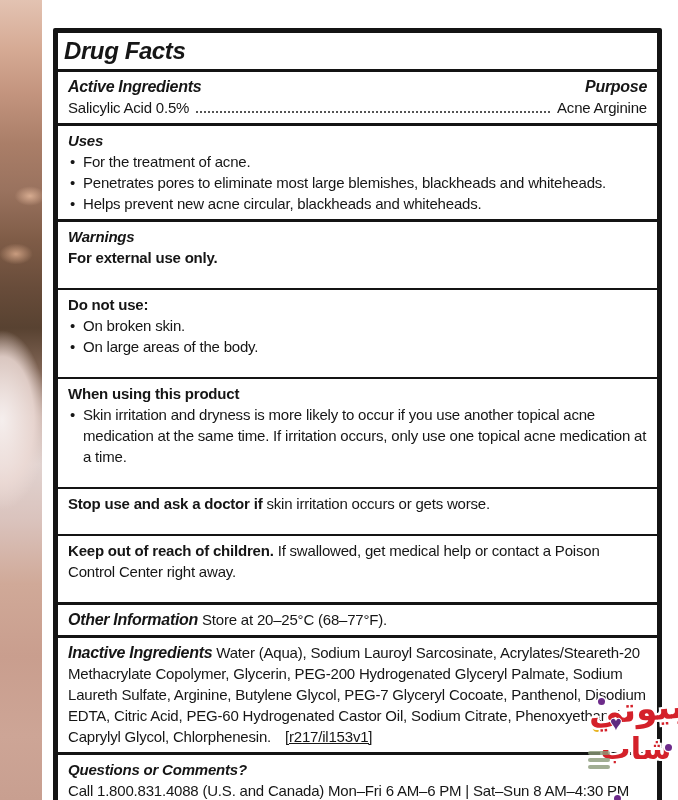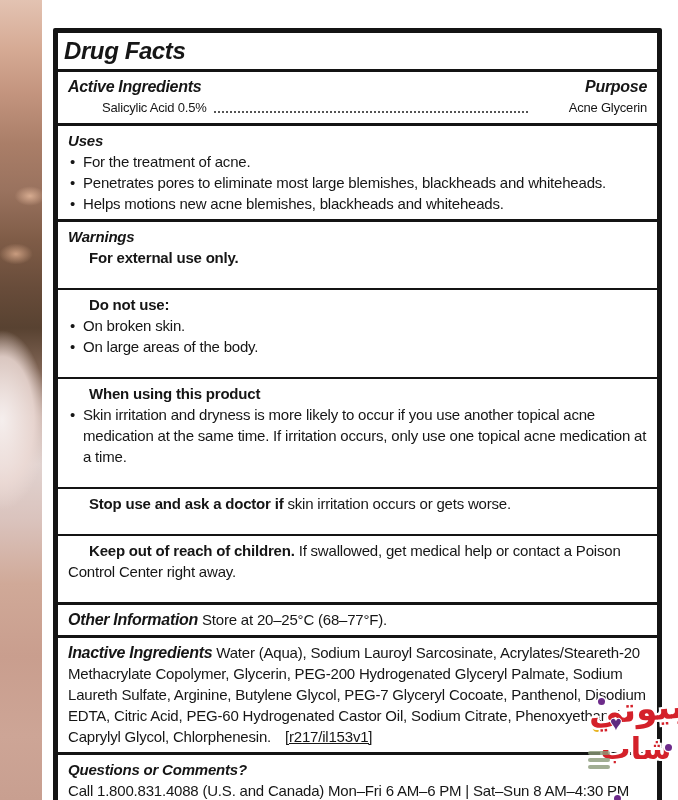--- a/index.html
+++ b/index.html
@@ -29,22 +29,22 @@
   .sec { padding: 4px 10px 5px; }
   .sec + .sec { border-top: 3px solid #141414; }
 
   .title-sec { padding: 3px 6px; }
   .drug-facts-title {
     font-size: 24px; font-weight: bold; font-style: italic;
     line-height: 30px; letter-spacing: -0.4px;
   }
 
   .h-italic { font-weight: bold; font-style: italic; font-size: 16px; letter-spacing: -0.3px; }
-  .h-bold   { font-weight: bold; font-size: 15px; letter-spacing: -0.2px; margin-left: 21px; }
-  .body-txt { font-size: 13px; letter-spacing: -0.2px; margin-left: 34px; }
+  .h-bold   { font-weight: bold; font-size: 15px; letter-spacing: -0.2px; }
+  .body-txt { font-size: 15px; letter-spacing: -0.2px; }
 
   .line { line-height: 21px; font-size: 15px; letter-spacing: -0.2px; }
 
   .row-split { display: flex; justify-content: space-between; align-items: baseline; line-height: 21px; }
 
   .leader-row { display: flex; align-items: center; line-height: 21px; }
   .leader-fill {
     flex: 1 1 auto; margin: 0 7px; height: 10px;
     border-bottom: 2px dotted #555555;
   }
@@ -96,29 +96,29 @@
   </div>
 
   <div class="sec">
     <div class="row-split">
       <span class="h-italic">Active Ingredients</span>
       <span class="h-italic">Purpose</span>
     </div>
     <div class="leader-row">
       <span class="body-txt">Salicylic Acid 0.5%</span>
       <span class="leader-fill"></span>
-      <span class="body-txt">Acne Glycerin</span>
+      <span class="body-txt">Acne Arginine</span>
     </div>
   </div>
 
   <div class="sec">
     <div class="line h-italic">Uses</div>
     <div class="bullet">For the treatment of acne.</div>
     <div class="bullet">Penetrates pores to eliminate most large blemishes, blackheads and whiteheads.</div>
-    <div class="bullet">Helps motions new acne blemishes, blackheads and whiteheads.</div>
+    <div class="bullet">Helps prevent new acne circular, blackheads and whiteheads.</div>
   </div>
 
   <div class="sec warnings-sec">
     <div class="wsub">
       <div class="line h-italic">Warnings</div>
       <div class="line h-bold">For external use only.</div>
     </div>
     <div class="wsub">
       <div class="line h-bold">Do not use:</div>
       <div class="bullet">On broken skin.</div>

